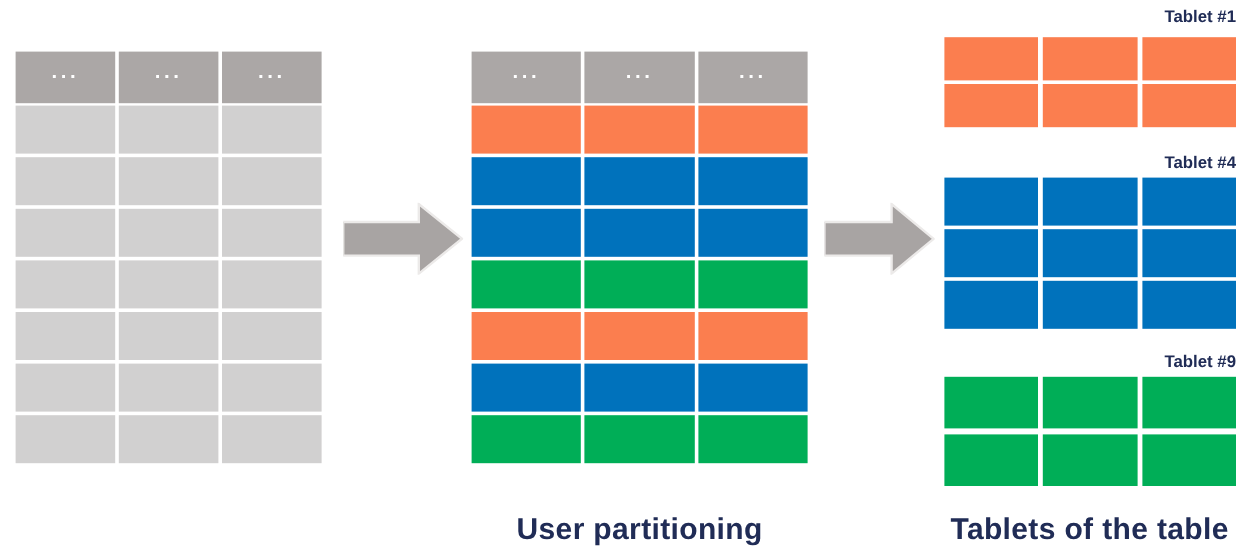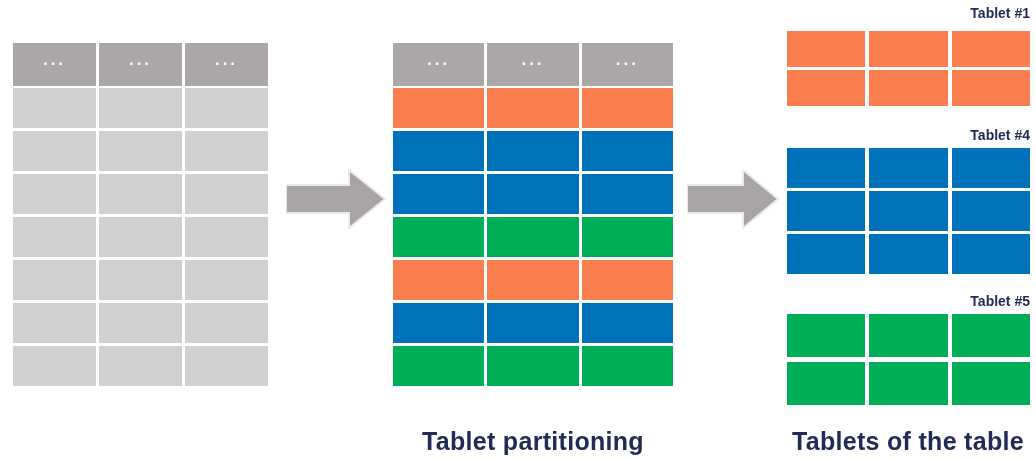--- a/index.html
+++ b/index.html
@@ -117,21 +117,21 @@
         <div style="background: rgb(251, 126, 79);"></div>
         <div style="background: rgb(251, 126, 79);"></div>
         <div style="background: rgb(0, 114, 188);"></div>
         <div style="background: rgb(0, 114, 188);"></div>
         <div style="background: rgb(0, 114, 188);"></div>
         <div style="background: rgb(0, 174, 87);"></div>
         <div style="background: rgb(0, 174, 87);"></div>
         <div style="background: rgb(0, 174, 87);"></div>
       </div>
   </section>
-  <div class="abs caption" style="left:393px; top:427px; width:280px;">Tablet partitioning</div>
+  <div class="abs caption" style="left:393px; top:427px; width:280px;">User partitioning</div>
 
   <svg class="abs arrow" style="left:687px; top:169px;" width="92" height="60" viewBox="0 0 92 60">
     <polygon class="arrow-shape" points="0,16 56,16 56,1 91,30 56,59 56,44 0,44" fill="#a8a4a3" stroke="#eceae9" stroke-width="2"></polygon>
   </svg>
 
   <section class="abs" style="left:787px; top:0; width:243px;">
 
     <div class="abs tablet-title" style="left:0; top:1px; width:243px;">Tablet #1</div>
     <div class="abs grid tablet-grid tablet-grid-1" style="left:0; top:31px; width:243px;">
         <div style="background: rgb(251, 126, 79);"></div>
@@ -148,21 +148,21 @@
         <div style="background: rgb(0, 114, 188);"></div>
         <div style="background: rgb(0, 114, 188);"></div>
         <div style="background: rgb(0, 114, 188);"></div>
         <div style="background: rgb(0, 114, 188);"></div>
         <div style="background: rgb(0, 114, 188);"></div>
         <div style="background: rgb(0, 114, 188);"></div>
         <div style="background: rgb(0, 114, 188);"></div>
         <div style="background: rgb(0, 114, 188);"></div>
       </div>
 
-    <div class="abs tablet-title" style="left:0; top:289px; width:243px;">Tablet #5</div>
+    <div class="abs tablet-title" style="left:0; top:289px; width:243px;">Tablet #9</div>
     <div class="abs grid tablet-grid tablet-grid-3" style="left:0; top:314px; width:243px;">
         <div style="background: rgb(0, 174, 87);"></div>
         <div style="background: rgb(0, 174, 87);"></div>
         <div style="background: rgb(0, 174, 87);"></div>
         <div style="background: rgb(0, 174, 87);"></div>
         <div style="background: rgb(0, 174, 87);"></div>
         <div style="background: rgb(0, 174, 87);"></div>
       </div>
   </section>
   <div class="abs caption" style="left:768px; top:427px; width:280px;">Tablets of the table</div>

